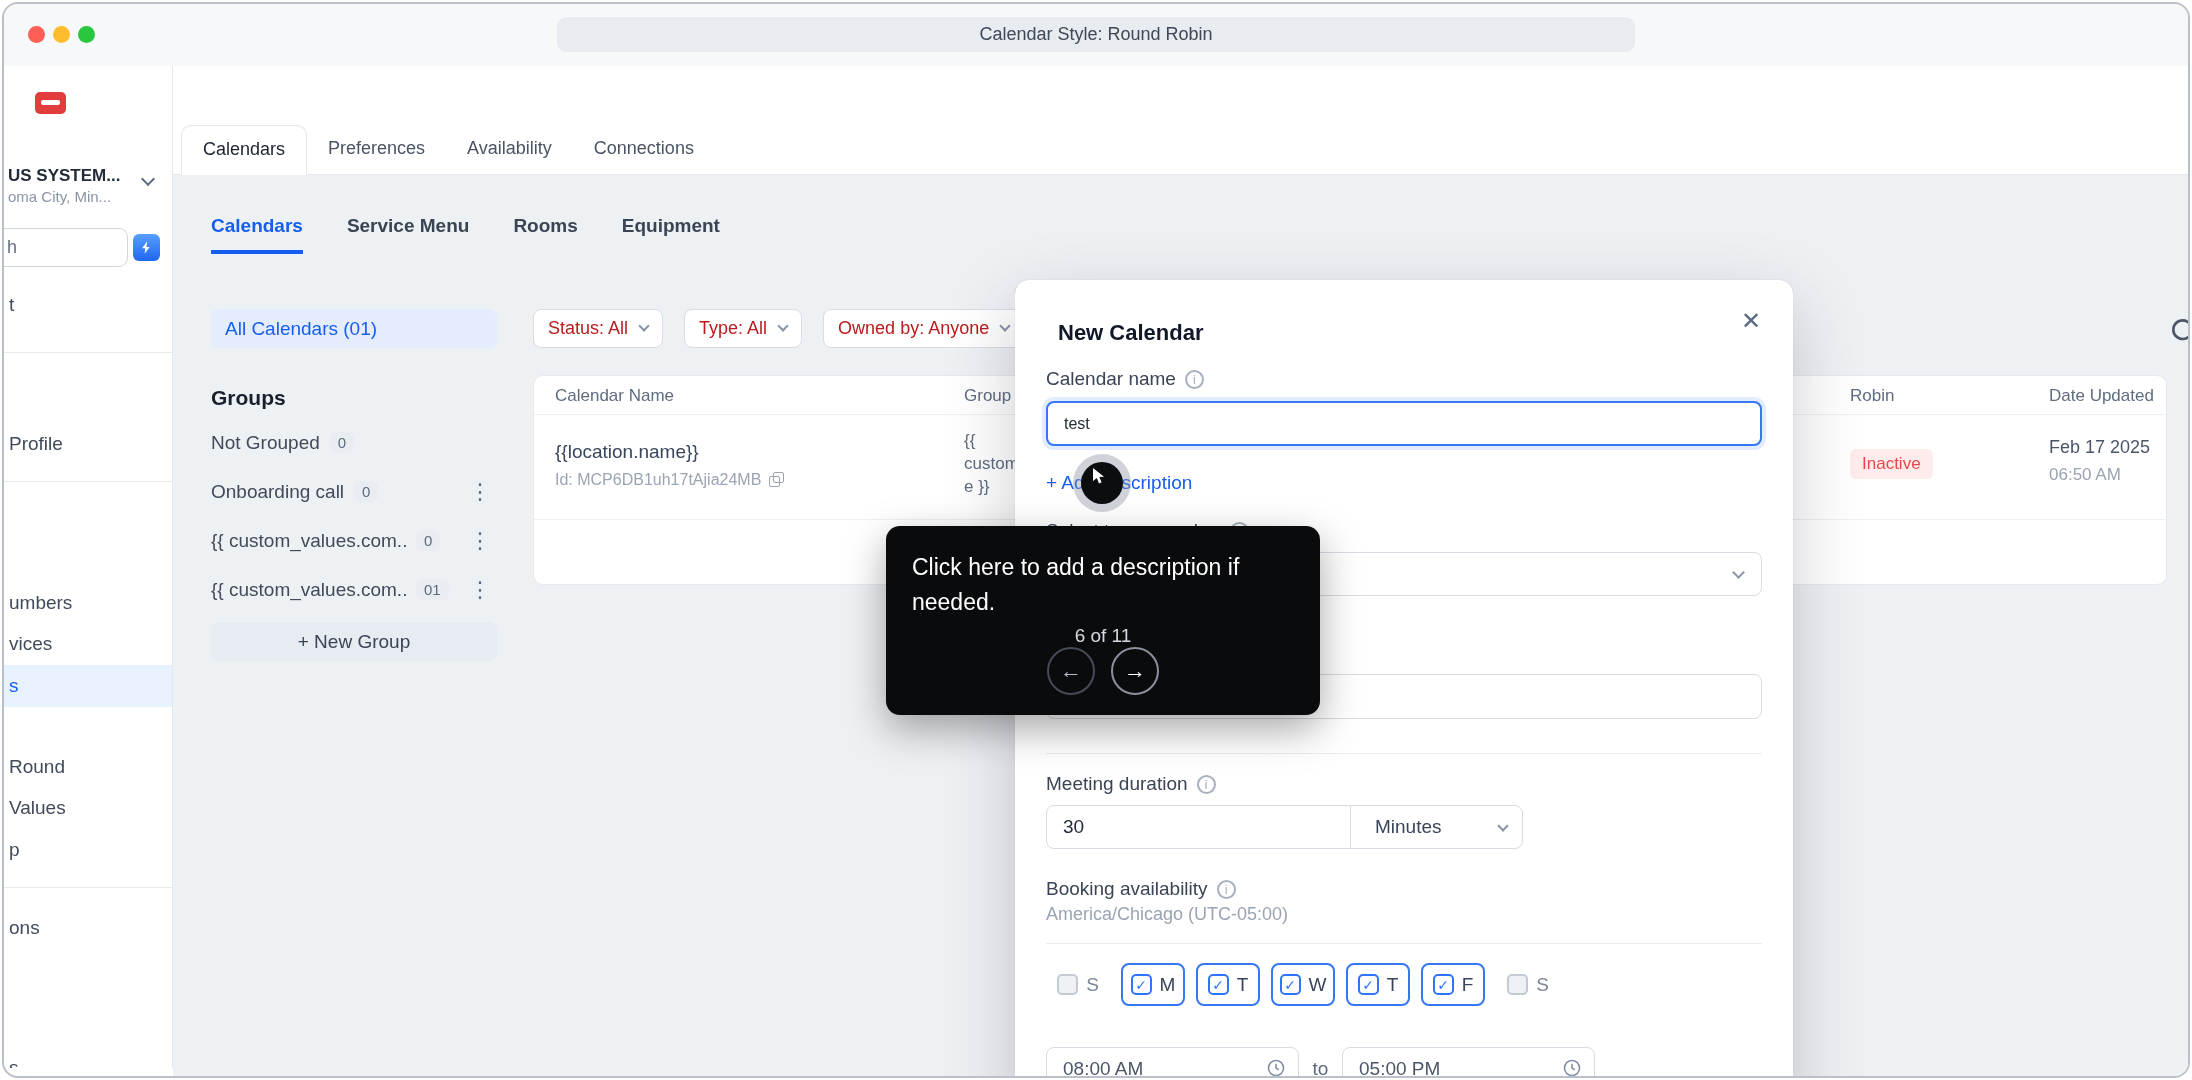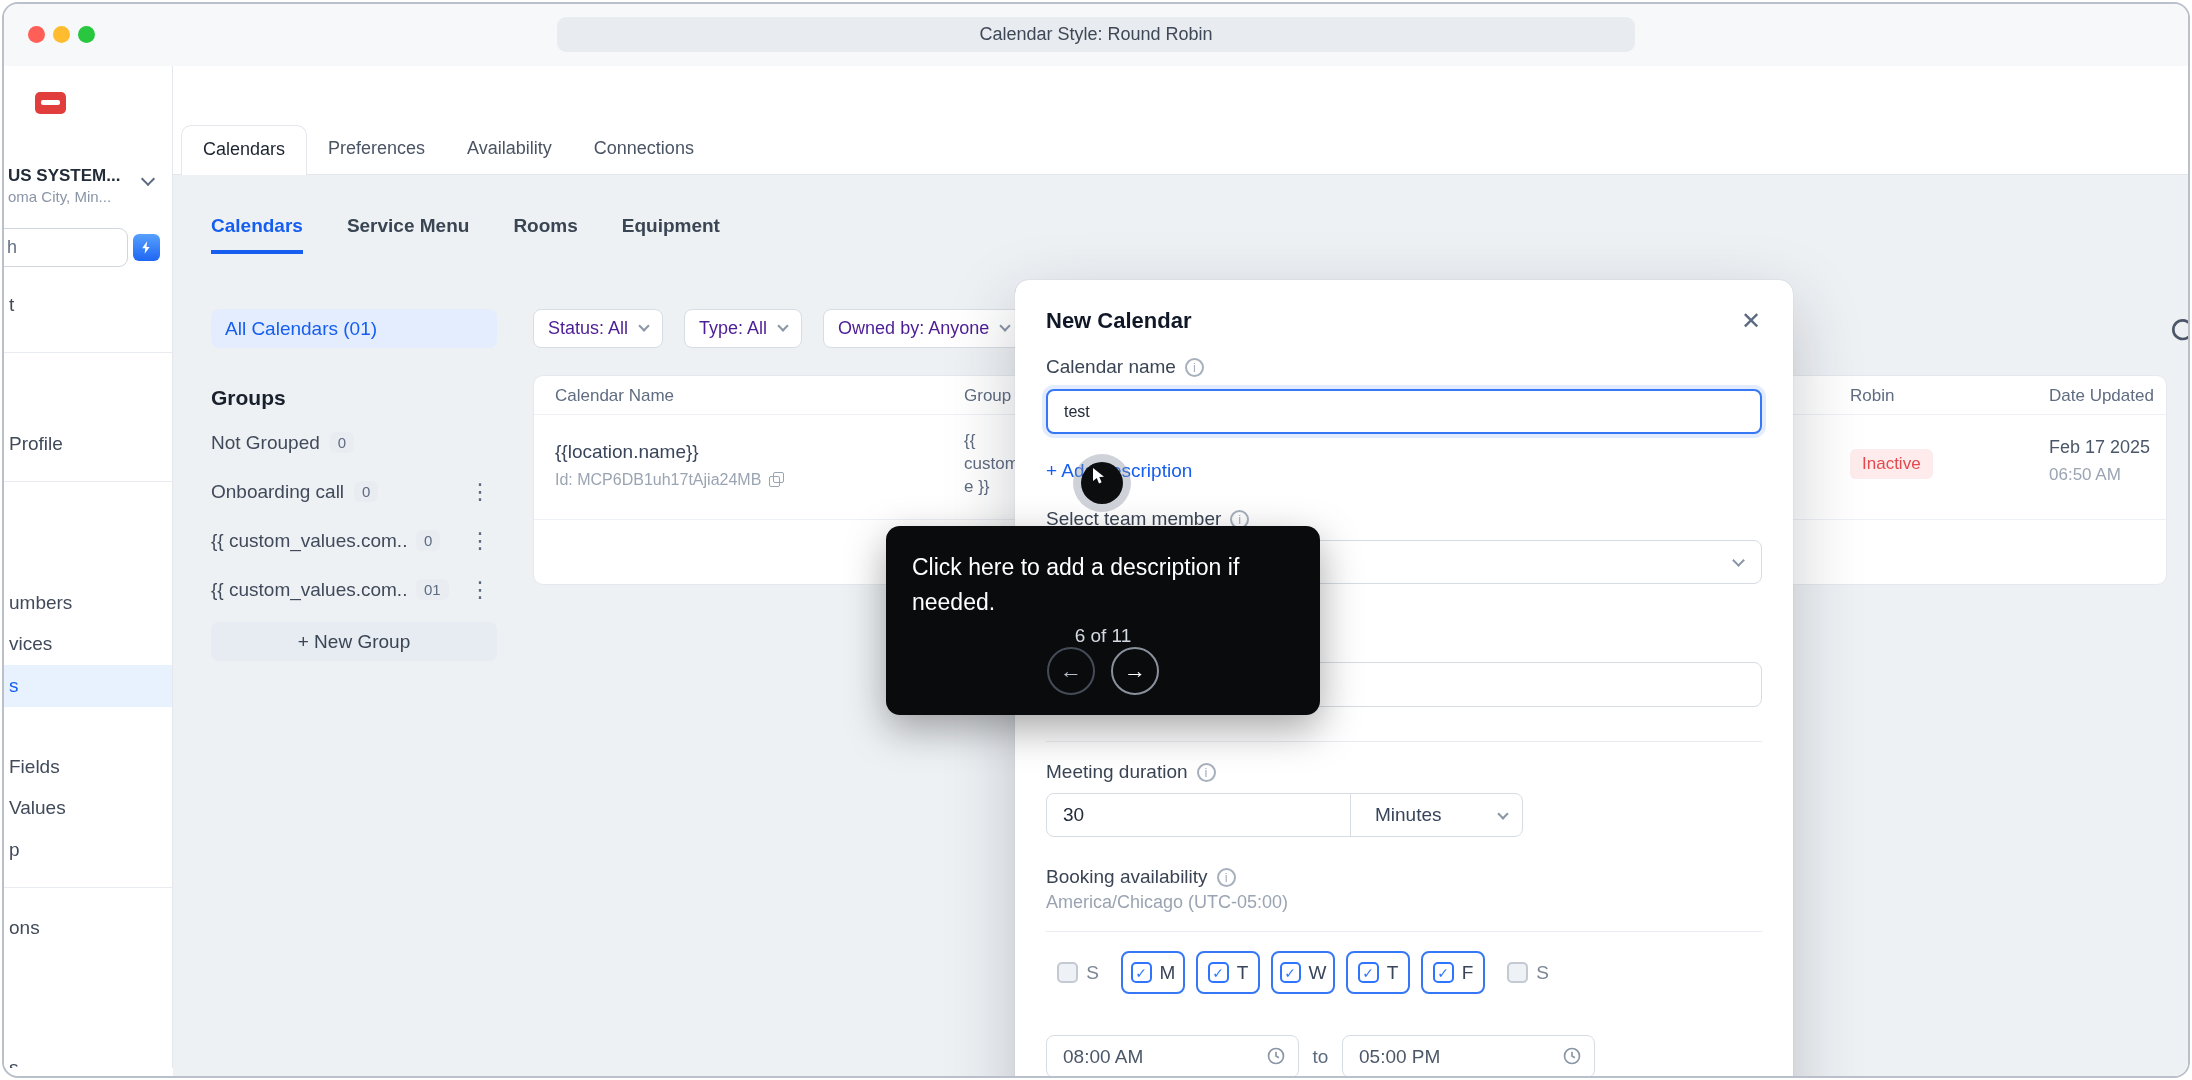--- a/index.html
+++ b/index.html
@@ -57,21 +57,21 @@
   .groups-title{margin:38px 0 8px;font-size:21px;font-weight:700;color:#18202c;}
   .group-row{height:49px;display:flex;align-items:center;font-size:19px;color:#404a5a;}
   .g-name{white-space:nowrap;overflow:hidden;max-width:195px;}
   .g-count{margin-left:10px;background:#e9edf2;color:#5d6b82;font-size:15px;padding:2px 8px;border-radius:6px;}
   .kebab{margin-left:auto;color:#5d6b82;font-size:22px;padding:0 6px;line-height:22px;}
   .new-group{margin-top:8px;width:100%;height:39px;background:#e7ebf2;border:none;border-radius:8px;
     font-size:19px;color:#3a4553;font-weight:500;font-family:inherit;}
 
   .filters{position:absolute;left:360px;top:134px;display:flex;gap:21px;}
   .filter{height:39px;background:#fff;border:1px solid #d8dde5;border-radius:8px;display:flex;
-    align-items:center;gap:12px;padding:0 14px;font-size:18px;color:#4c1d95;}
+    align-items:center;gap:12px;padding:0 14px;font-size:18px;color:#b91c1c;}
   .filter .chev{width:8px;height:8px;border-color:#8a95a6;margin-top:-5px;}
   .search-btn{position:absolute;left:1991px;top:136px;width:40px;height:40px;display:flex;
     align-items:center;justify-content:center;}
 
   .table-card{position:absolute;left:360px;top:200px;width:1634px;height:210px;background:#fff;
     border:1px solid #e5e8ee;border-radius:10px;}
   .t-col{position:absolute;top:10px;font-size:17px;color:#5f6c81;}
   .t-row{position:absolute;top:38px;left:0;right:0;height:106px;border-top:1px solid #edf0f4;border-bottom:1px solid #edf0f4;}
   .t-name{position:absolute;left:21px;top:26px;font-size:19px;color:#39455a;}
   .t-idline{position:absolute;left:21px;top:56px;display:flex;align-items:center;font-size:16px;color:#9aa4b2;}
@@ -80,21 +80,21 @@
   .copy-ic::after{content:"";position:absolute;left:4px;top:0;width:9px;height:9px;border:1.8px solid #9aa4b2;border-radius:2px;}
   .t-group{position:absolute;left:430px;top:14px;width:72px;font-size:17px;line-height:23px;color:#5f6c81;white-space:pre-line;overflow:hidden;}
   .badge-inactive{position:absolute;left:1316px;top:34px;background:#fdeceb;color:#e5484d;
     font-size:17px;padding:5px 12px;border-radius:6px;}
   .t-date{position:absolute;left:1515px;top:22px;font-size:18px;color:#4b5768;}
   .t-time{position:absolute;left:1515px;top:50px;font-size:17px;color:#9aa4b2;}
 
   
   .modal{position:absolute;left:1011px;top:276px;width:778px;height:850px;background:#fff;border-radius:14px;
     box-shadow:0 24px 70px rgba(16,24,40,.22),0 0 1px rgba(16,24,40,.25);z-index:50;padding:26px 31px 40px;}
-  .modal h2{margin:0;font-size:22px;font-weight:600;color:#101828;line-height:30px;}
+  .modal h2{margin:12px;font-size:22px;font-weight:600;color:#101828;line-height:30px;}
   .modal-close{position:absolute;top:28px;right:26px;border:none;background:none;font-size:24px;
     color:#5d6b82;cursor:pointer;font-family:inherit;line-height:24px;}
   .f-label{display:flex;align-items:center;gap:9px;height:22px;font-size:19px;color:#3a4454;}
   .info{width:19px;height:19px;border:2px solid #a7b0bd;border-radius:50%;color:#a7b0bd;
     font-size:13px;line-height:15px;text-align:center;font-style:normal;flex:0 0 auto;}
   .name-input{margin-top:11px;width:716px;height:45px;border:2px solid #3677f6;border-radius:8px;
     box-shadow:0 0 0 4px rgba(54,119,246,.14);padding:0 16px;font-size:16px;color:#222b38;font-family:inherit;outline:none;}
   .add-desc{display:inline-block;margin-top:26px;height:24px;font-size:19px;font-weight:500;color:#155eef;text-decoration:none;}
   .select{position:relative;margin-top:10px;width:716px;height:44px;border:1px solid #d7dce3;border-radius:8px;background:#fff;}
   .select .chev{position:absolute;right:18px;top:15px;width:9px;height:9px;border-color:#8a95a6;}
@@ -175,21 +175,21 @@
     <div class="side-div" style="top:415px"></div>
     <div class="side-div" style="top:821px"></div>
 
     <div class="side-item" style="top:225px">t</div>
     <div class="side-item" style="top:364px">Profile</div>
     <div class="side-item" style="top:523px">umbers</div>
     <div class="side-item" style="top:564px">vices</div>
     <div class="side-item active" style="top:599px">
       <span>s</span>
     </div>
-    <div class="side-item" style="top:687px">Fields</div>
+    <div class="side-item" style="top:687px">Round</div>
     <div class="side-item" style="top:728px">Values</div>
     <div class="side-item" style="top:770px">p</div>
     <div class="side-item" style="top:848px">ons</div>
     <div class="side-item" style="top:988px">s</div>
   </aside>
 
   <main class="main">
     <header class="topbar">
       <nav class="tabs">
         <div class="tab active">Calendars</div>

